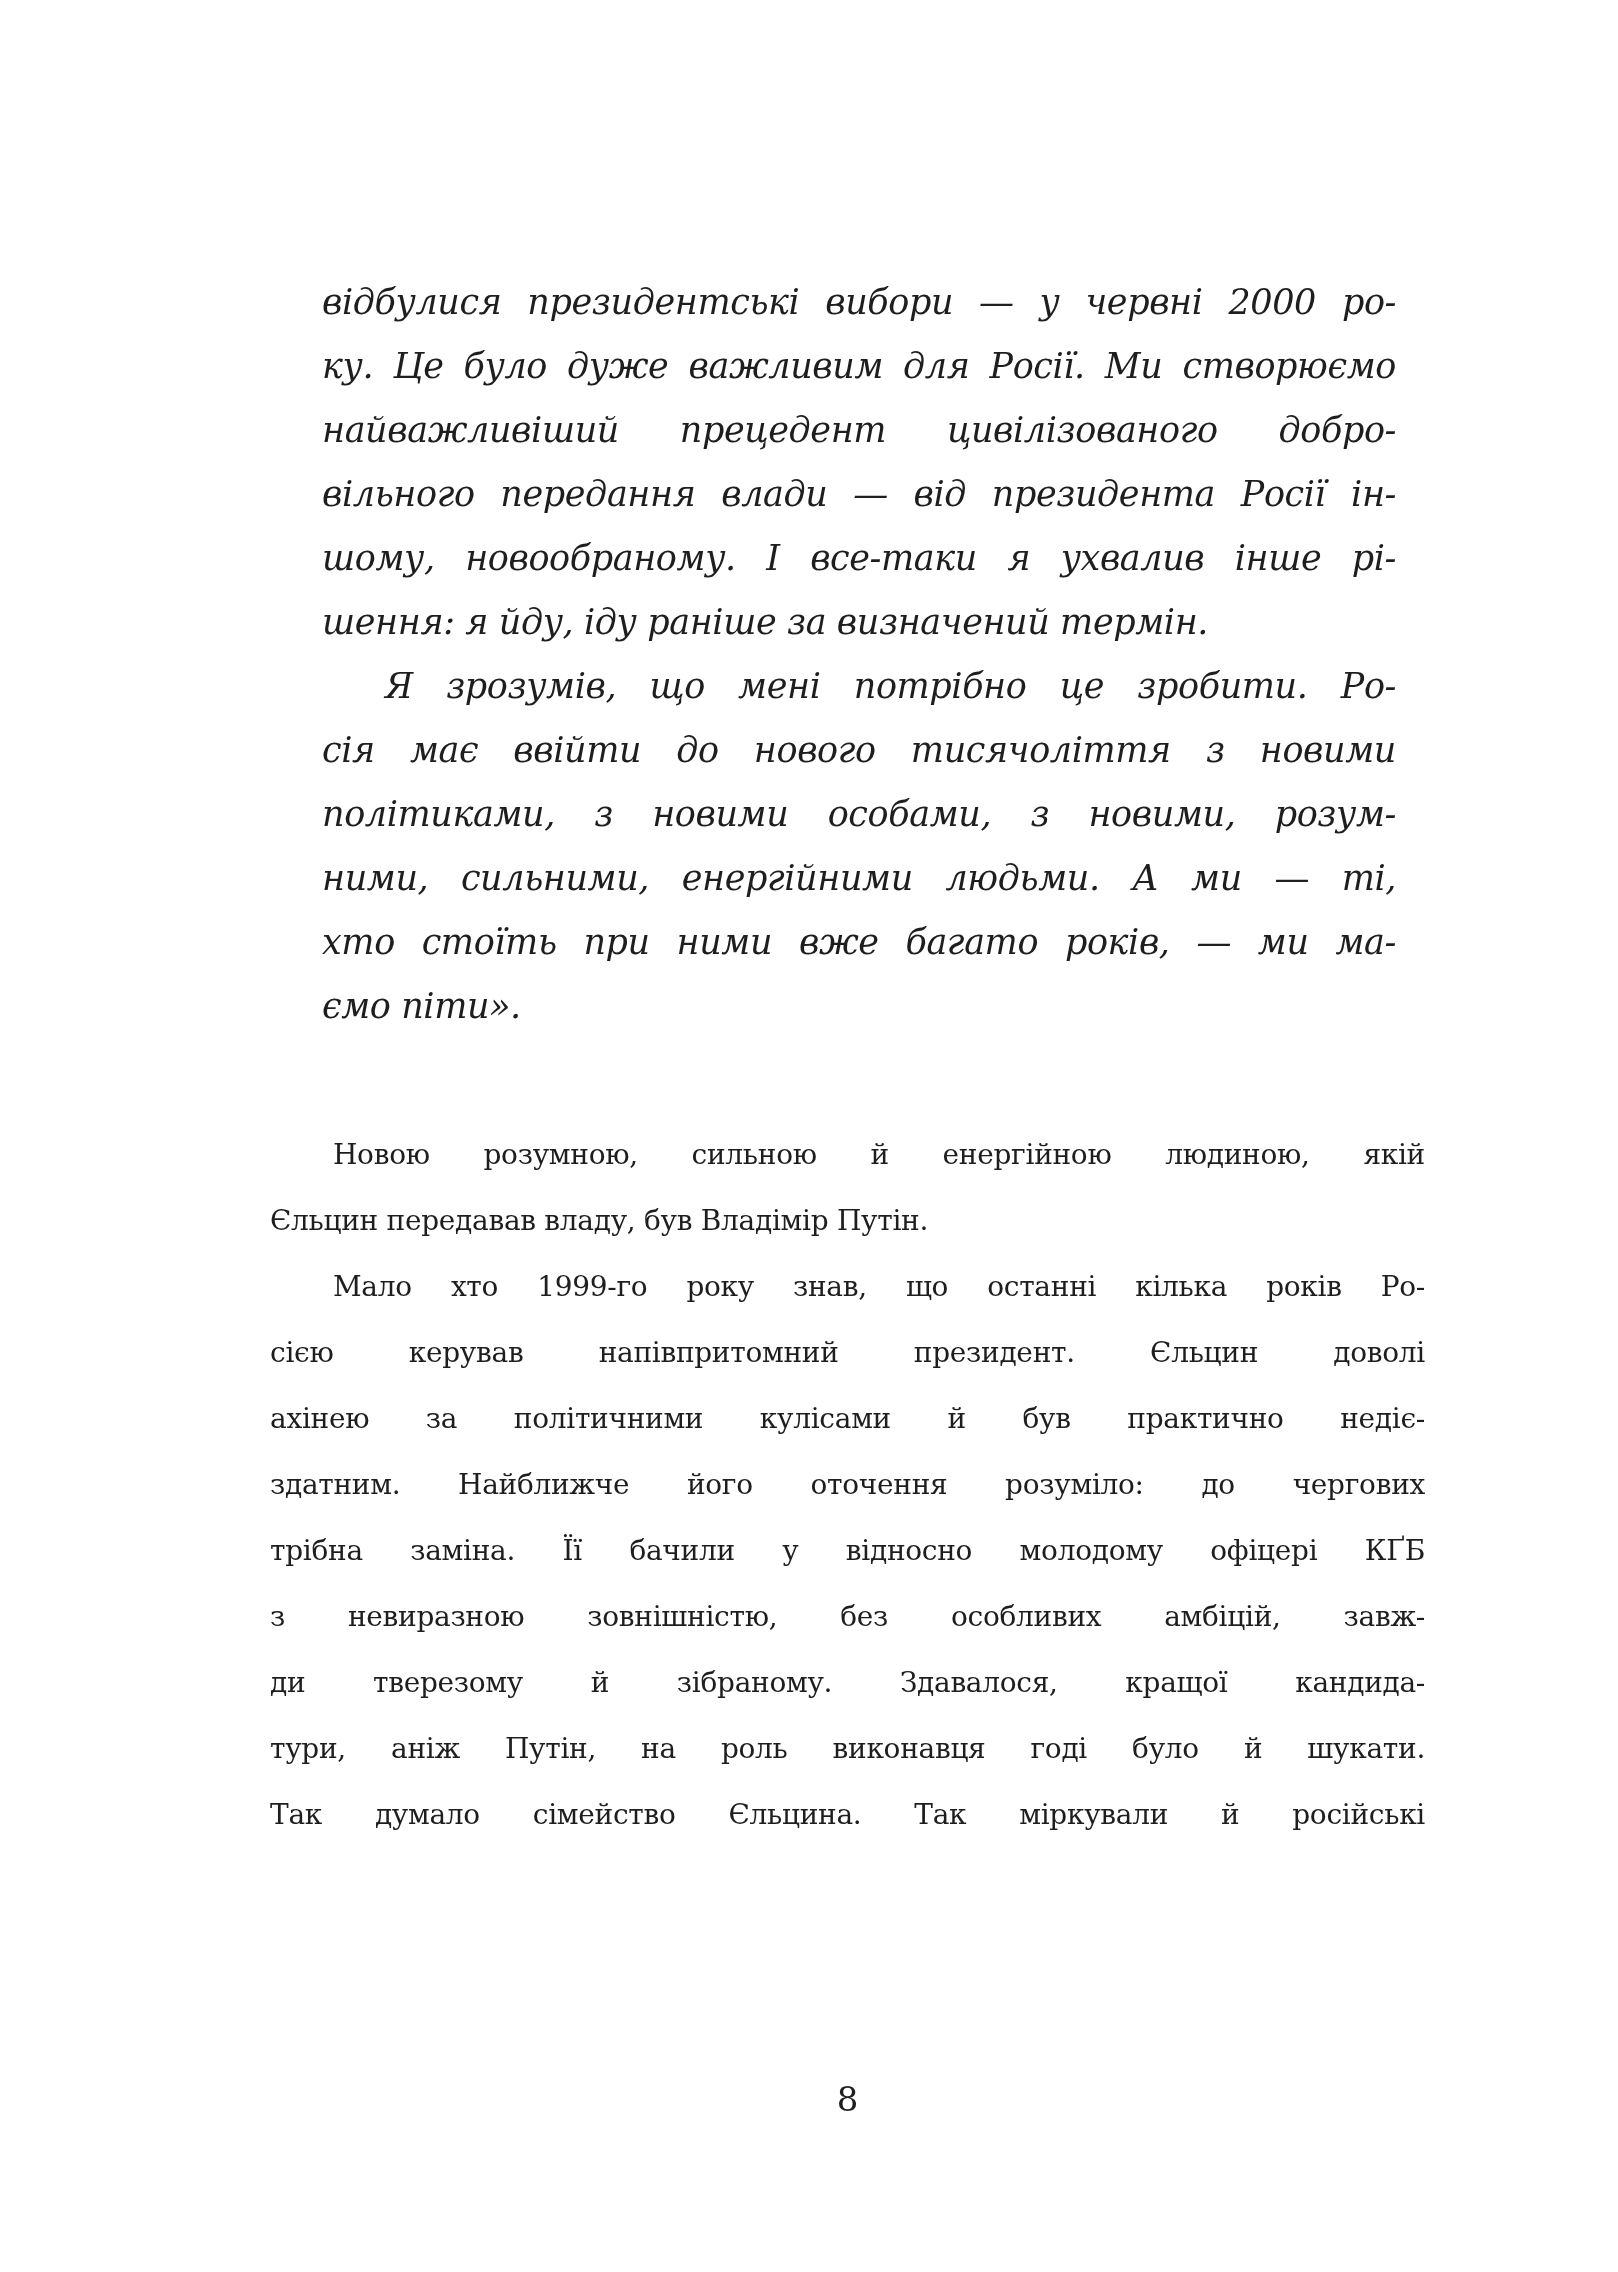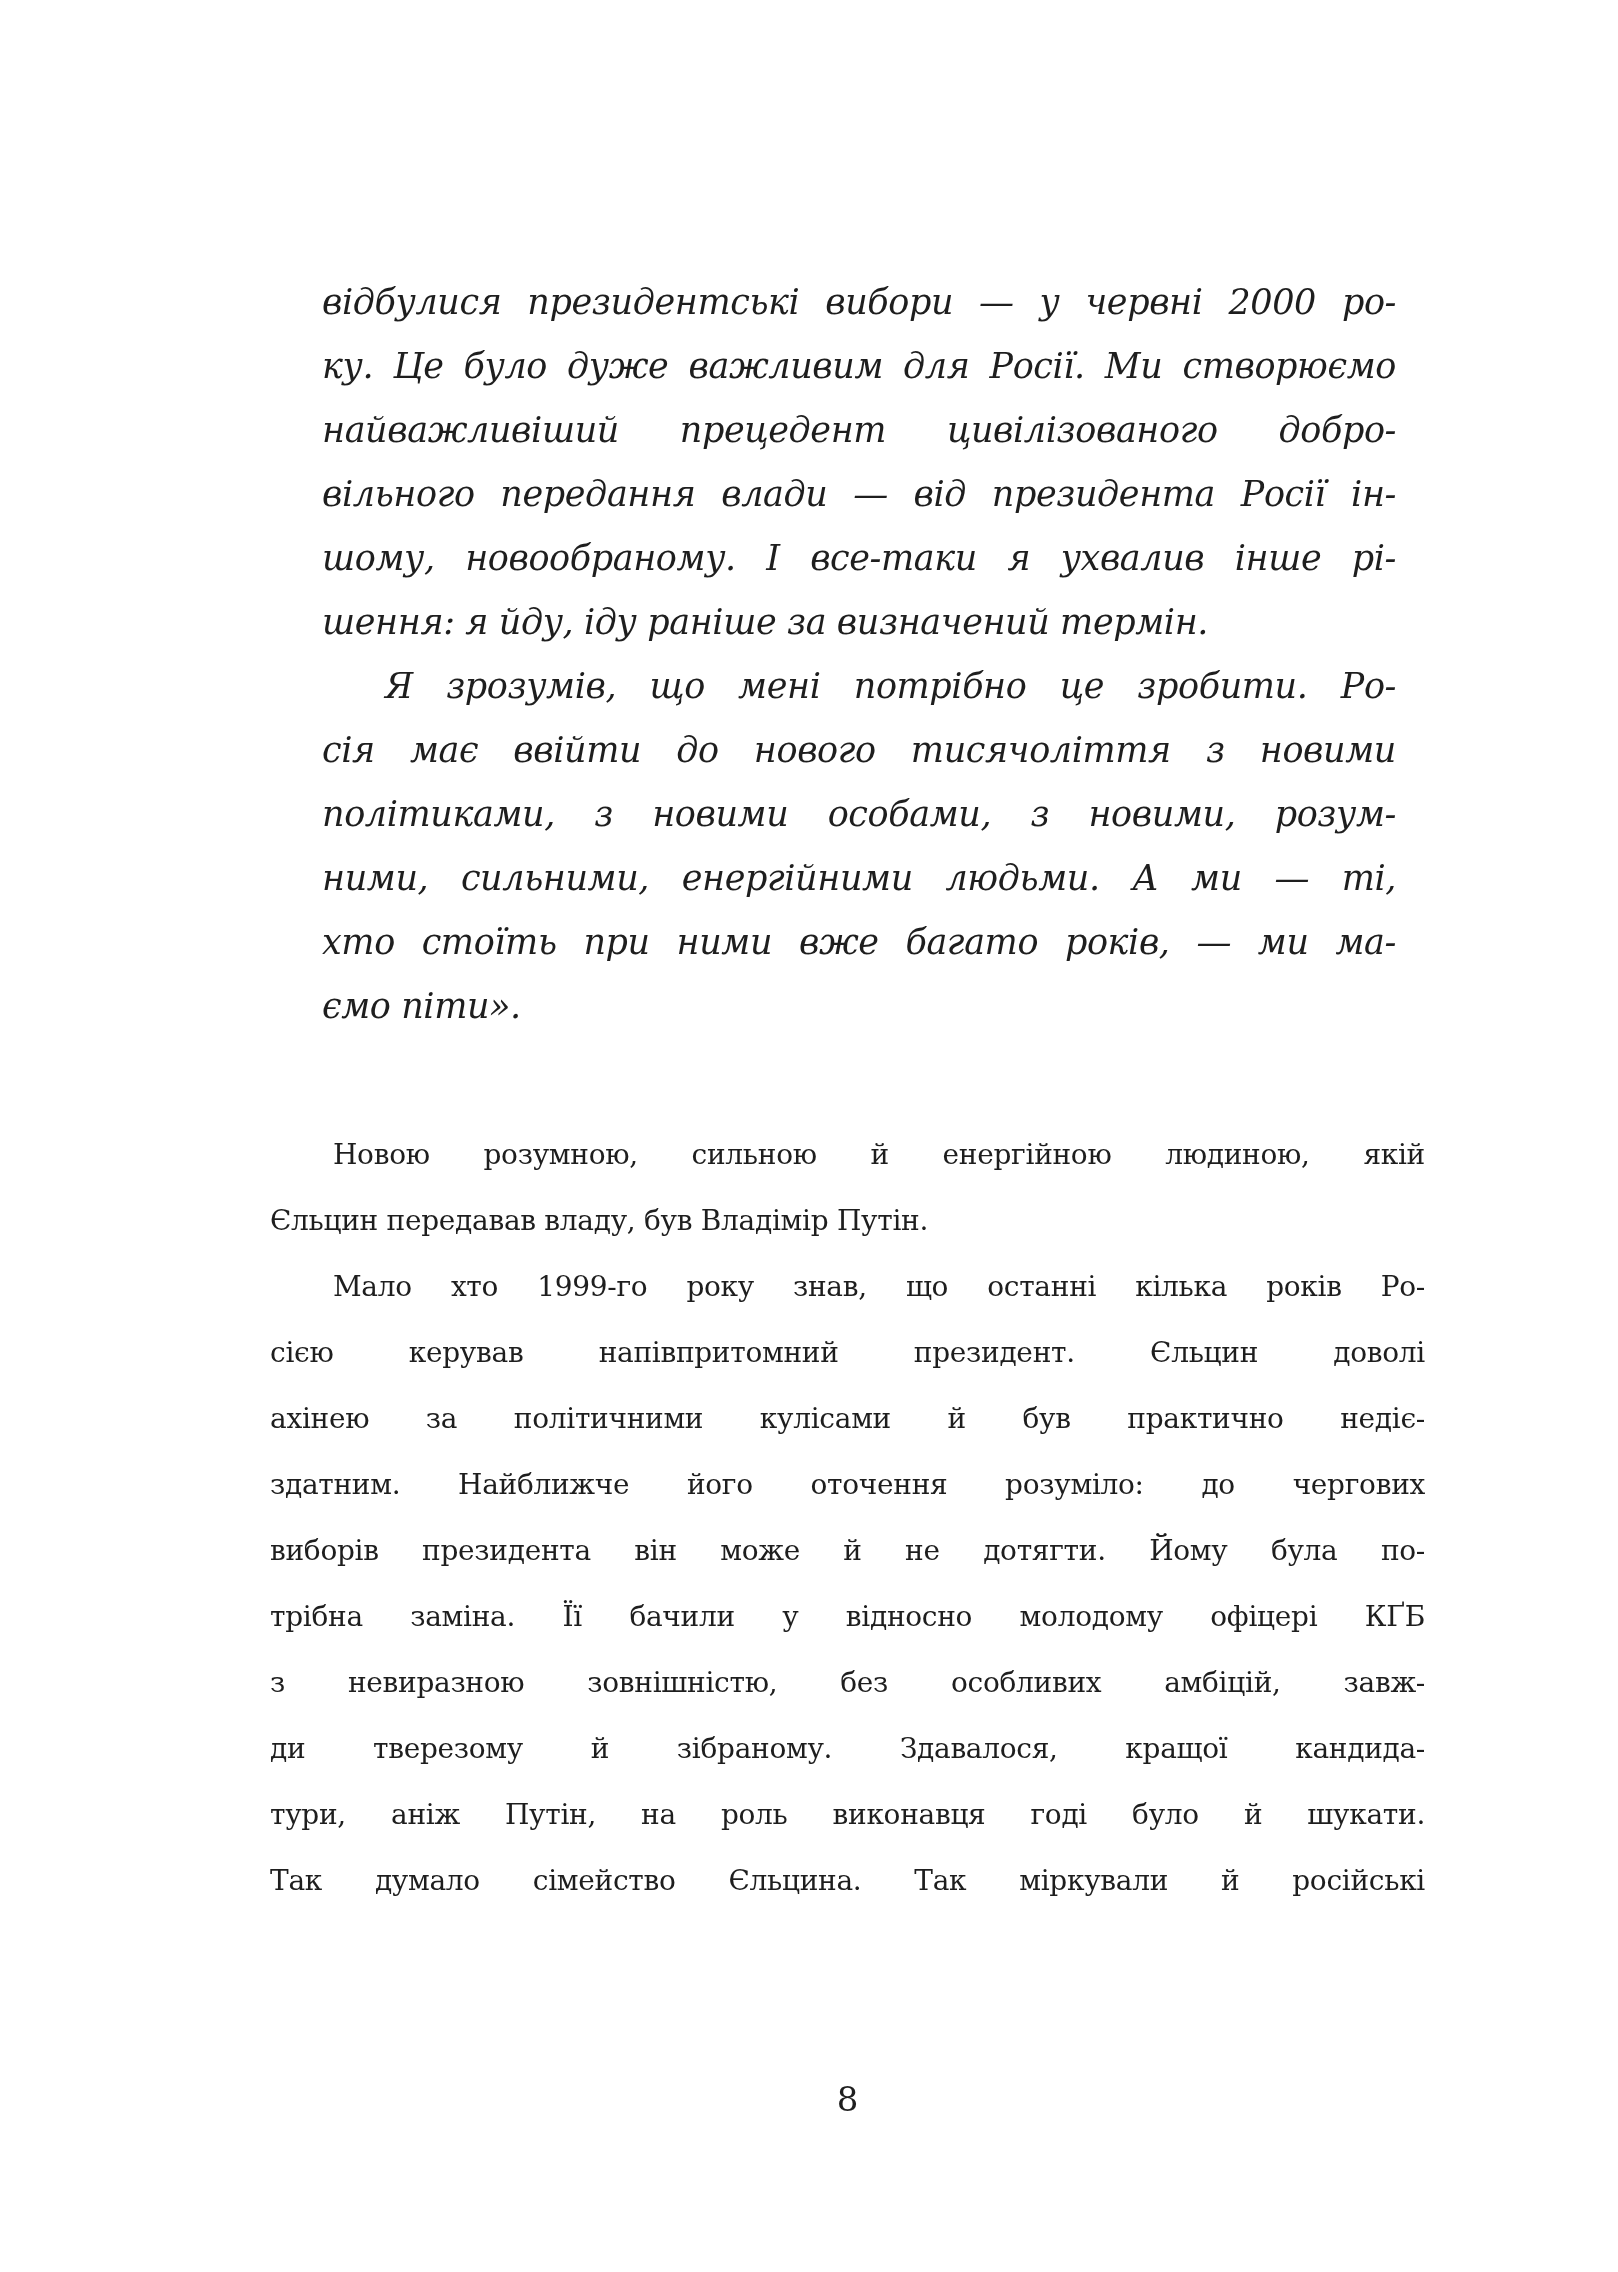--- a/index.html
+++ b/index.html
@@ -84,21 +84,20 @@
         <div class="line j">хто стоїть при ними вже багато років, — ми ма-</div>
         <div class="line l">ємо піти».</div>
       </div>
     <div class="body-block">
         <div class="line j ind">Новою розумною, сильною й енергійною людиною, якій</div>
         <div class="line l">Єльцин передавав владу, був Владімір Путін.</div>
         <div class="line j ind">Мало хто 1999-го року знав, що останні кілька років Ро-</div>
         <div class="line j">сією керував напівпритомний президент. Єльцин доволі</div>
         <div class="line j">ахінею за політичними кулісами й був практично недіє-</div>
         <div class="line j">здатним. Найближче його оточення розуміло: до чергових</div>
-        <div class="line j">виборів президента він може й не дотягти. Йому була по-</div>
         <div class="line j">трібна заміна. Її бачили у відносно молодому офіцері КҐБ</div>
         <div class="line j">з невиразною зовнішністю, без особливих амбіцій, завж-</div>
         <div class="line j">ди тверезому й зібраному. Здавалося, кращої кандида-</div>
         <div class="line j">тури, аніж Путін, на роль виконавця годі було й шукати.</div>
         <div class="line j">Так думало сімейство Єльцина. Так міркували й російські</div>
       </div>
   </div>
   <div class="page-number">8</div>
 </div>
 

